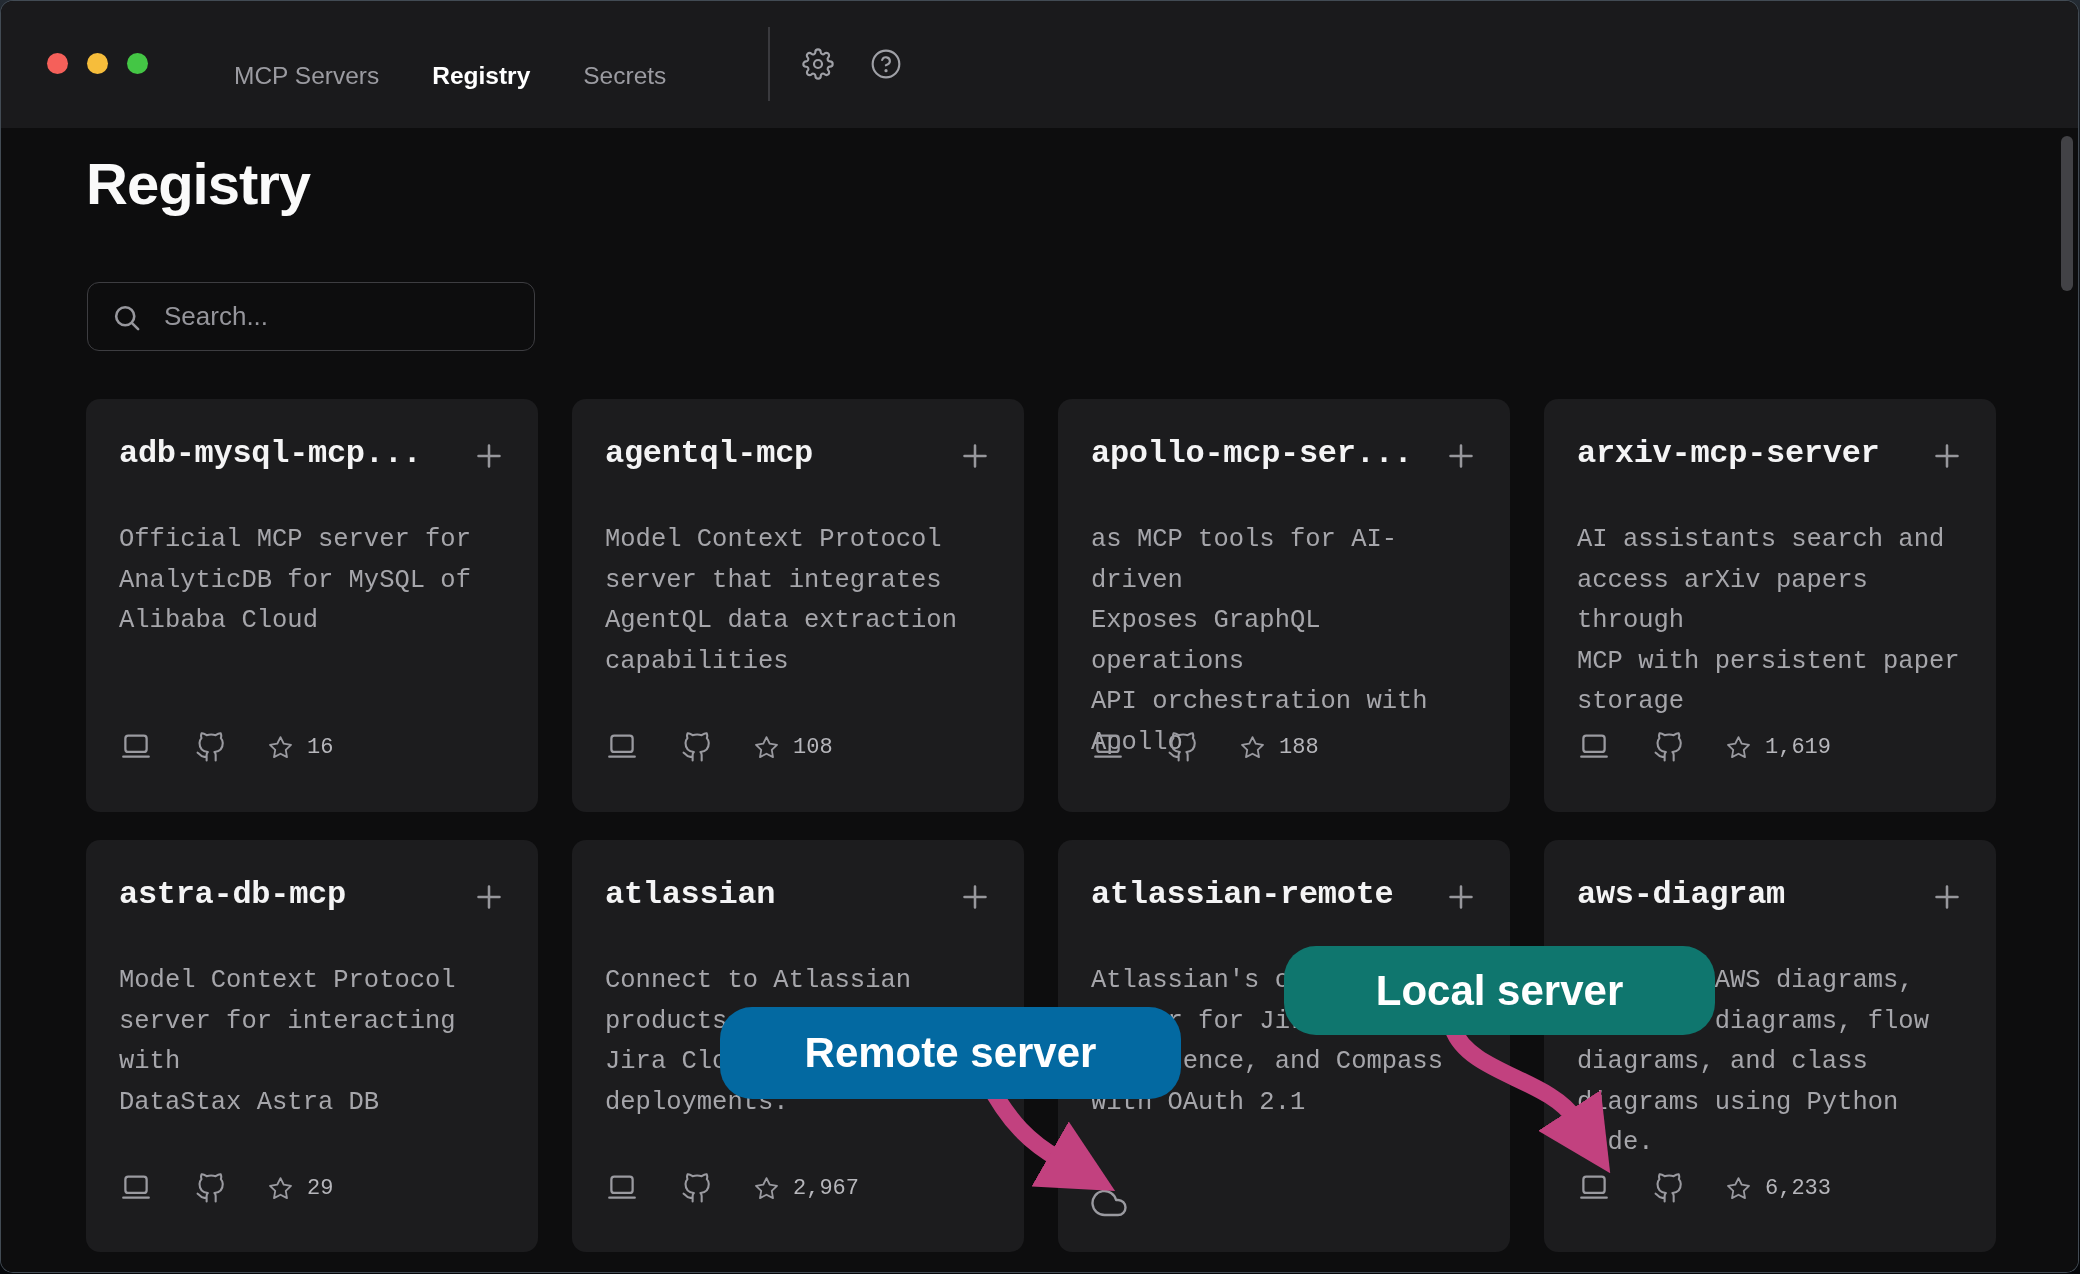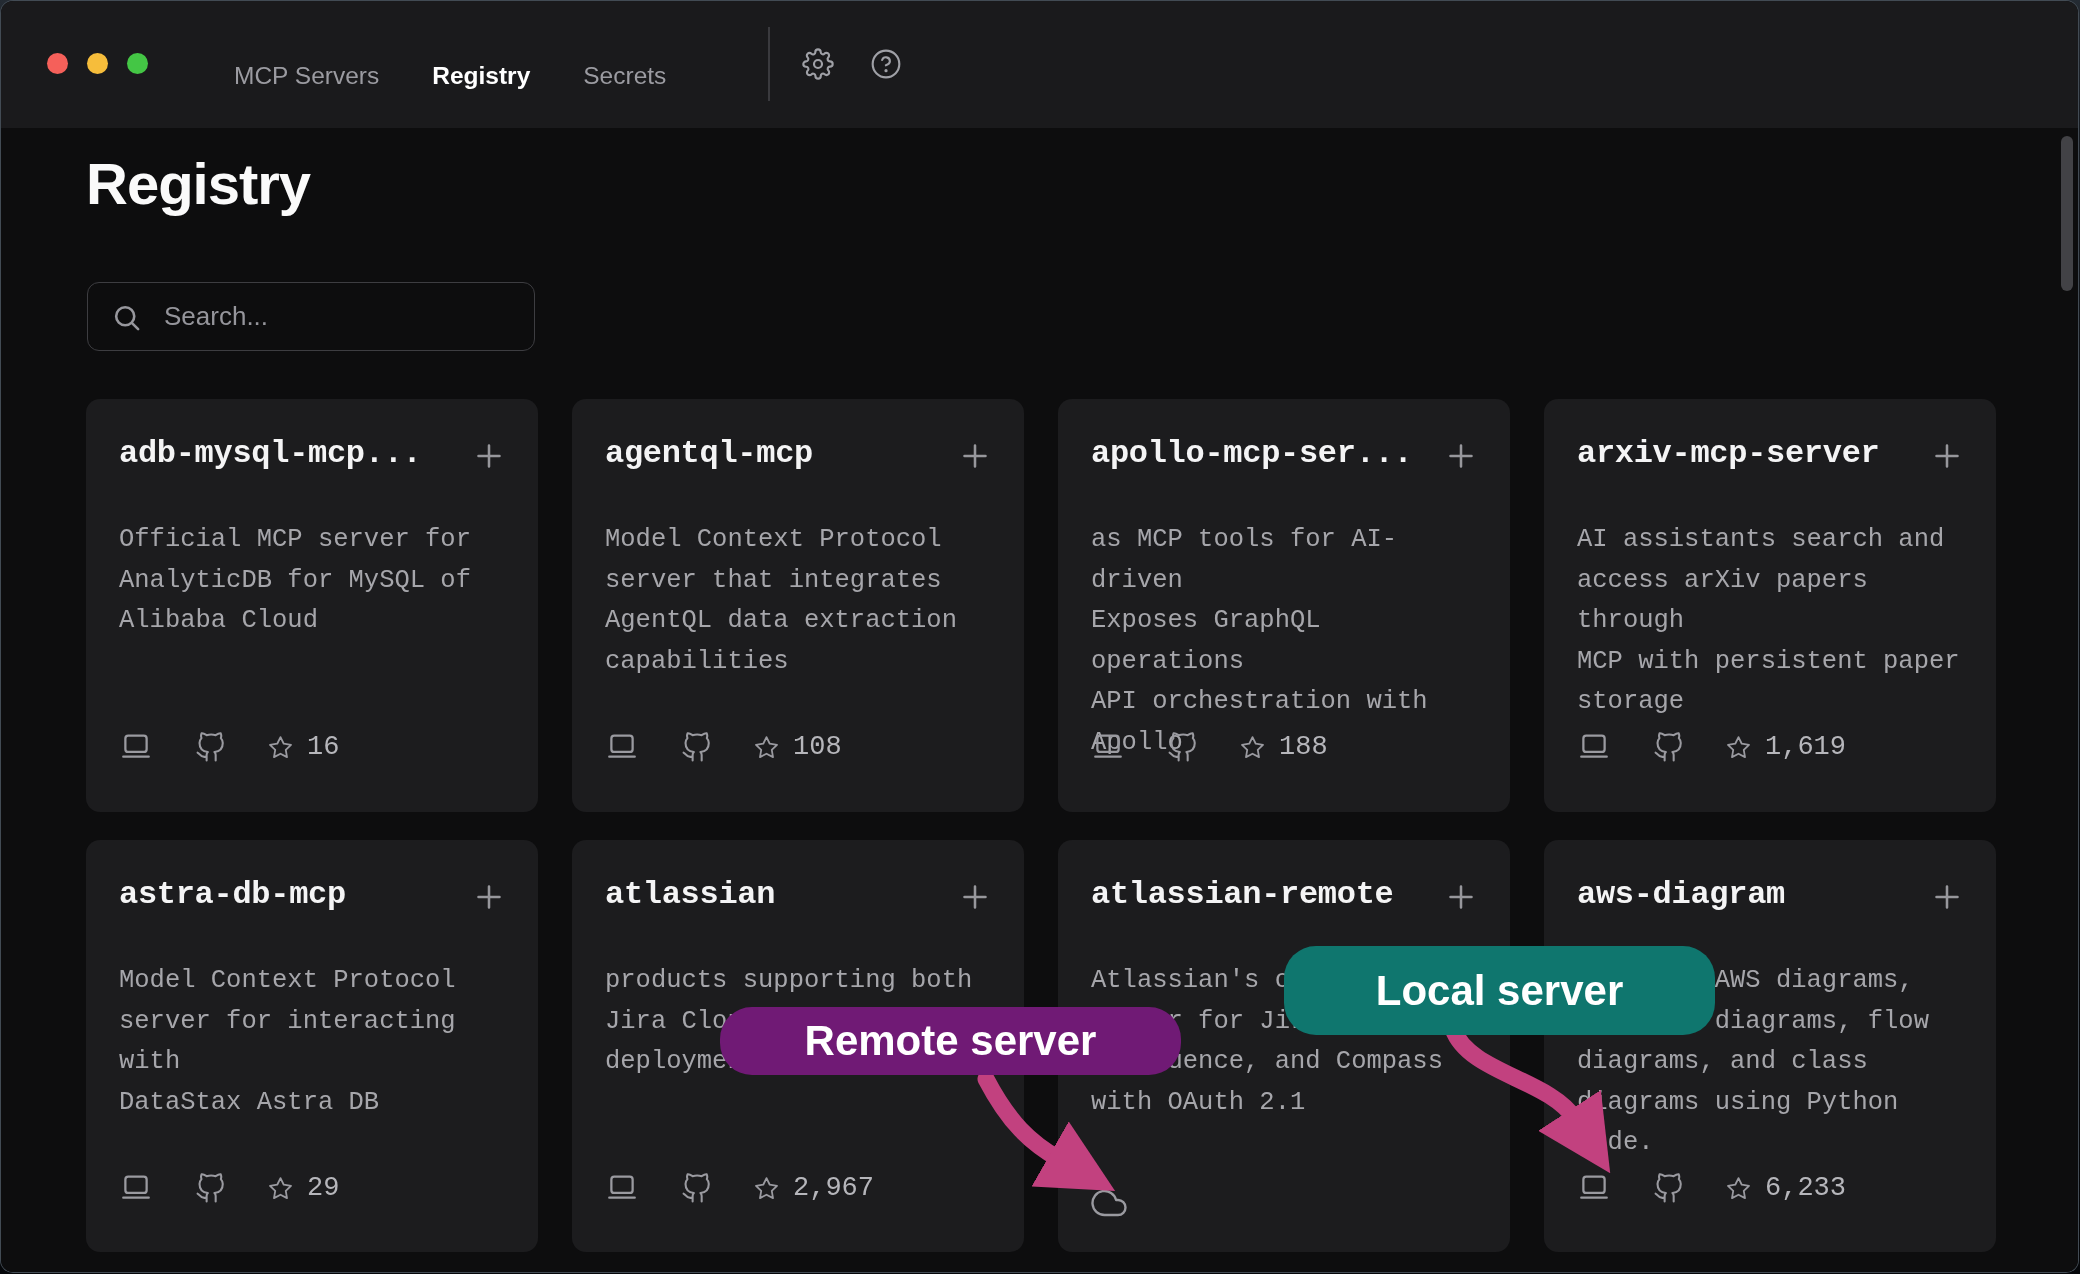--- a/index.html
+++ b/index.html
@@ -50,21 +50,21 @@
   .card-desc { position:absolute; left:33px; top:121px; width:395px;
           font-size:25.5px; line-height:40.5px; color:#a6a6ab; }
   .card-foot { position:absolute; left:33px; top:329px; height:38px; display:flex; align-items:center; }
   .card-foot.foot-low { top:344px; }
   .ficon { display:inline-flex; color:#9a9aa0; }
   .ficon svg { display:block; }
   .i-laptop { width:34px; height:34px; }
   .i-github { width:31px; height:31px; margin-left:42px; }
   .i-star   { width:27px; height:27px; margin-left:41px; }
   .i-cloud  { width:36px; height:36px; }
-  .star-count { margin-left:13px; font-size:27px; color:#b6b6bb; }
+  .star-count { margin-left:13px; font-size:22px; color:#b6b6bb; }
   
   .callout { position:absolute; display:flex; align-items:center; justify-content:center;
           border-radius:32px; color:#ffffff; font-size:42px; font-weight:700; z-index:6; }
   .arrows { position:absolute; left:0; top:0; z-index:5; pointer-events:none; }
   
   .scroll-thumb { position:absolute; right:5px; top:135px; width:12px; height:155px;
           border-radius:6px; background:#424246; }
 </style>
 </head>
 <body>
@@ -281,20 +281,21 @@
       </div>
 
       <div class="card">
         <div class="card-title">atlassian</div>
         <div class="plus-btn">
           <svg viewBox="0 0 24 24" fill="none" stroke="currentColor" stroke-width="1.7" stroke-linecap="round">
               <path d="M12 5v14M5 12h14"></path>
             </svg>
         </div>
         <div class="card-desc">
+          <div>Connect to Atlassian</div>
           <div>products supporting both</div>
           <div>Jira Cloud and Server</div>
           <div>deployments.</div>
         </div>
         <div class="card-foot">
           <span class="ficon i-laptop">
             <svg viewBox="0 0 24 24" fill="none" stroke="currentColor" stroke-width="1.6" stroke-linecap="round">
                 <rect x="4.5" y="4" width="15" height="11.5" rx="2"></rect>
                 <path d="M3 18.8h18"></path>
               </svg>
@@ -375,21 +376,21 @@
   <svg class="arrows" width="2080" height="1274" viewBox="0 0 2080 1274">
     <defs>
       <marker id="ah" markerWidth="4.4" markerHeight="4.4" refX="0.6" refY="2.2" orient="auto">
         <path d="M0 0 L4.4 2.2 L0 4.4 Z" fill="#c2417f"></path>
       </marker>
     </defs>
     <path d="M985 1078 C1008 1122 1030 1142 1058 1158" stroke="#c2417f" stroke-width="17" fill="none" stroke-linecap="round" marker-end="url(#ah)"></path>
     <path d="M1452 1028 C1468 1072 1548 1078 1574 1118" stroke="#c2417f" stroke-width="17" fill="none" stroke-linecap="round" marker-end="url(#ah)"></path>
   </svg>
 
-  <div class="callout" style="left:719px; top:1006px; width:461px; height:68px; background:#701a75">
+  <div class="callout" style="left:719px; top:1006px; width:461px; height:92px; background:#0369a1">
     <span>Remote server</span>
   </div>
   <div class="callout" style="left:1283px; top:945px; width:431px; height:89px; background:#0f766e">
     <span>Local server</span>
   </div>
 
   <div class="scroll-thumb"></div>
 </div>
 
 </body></html>

